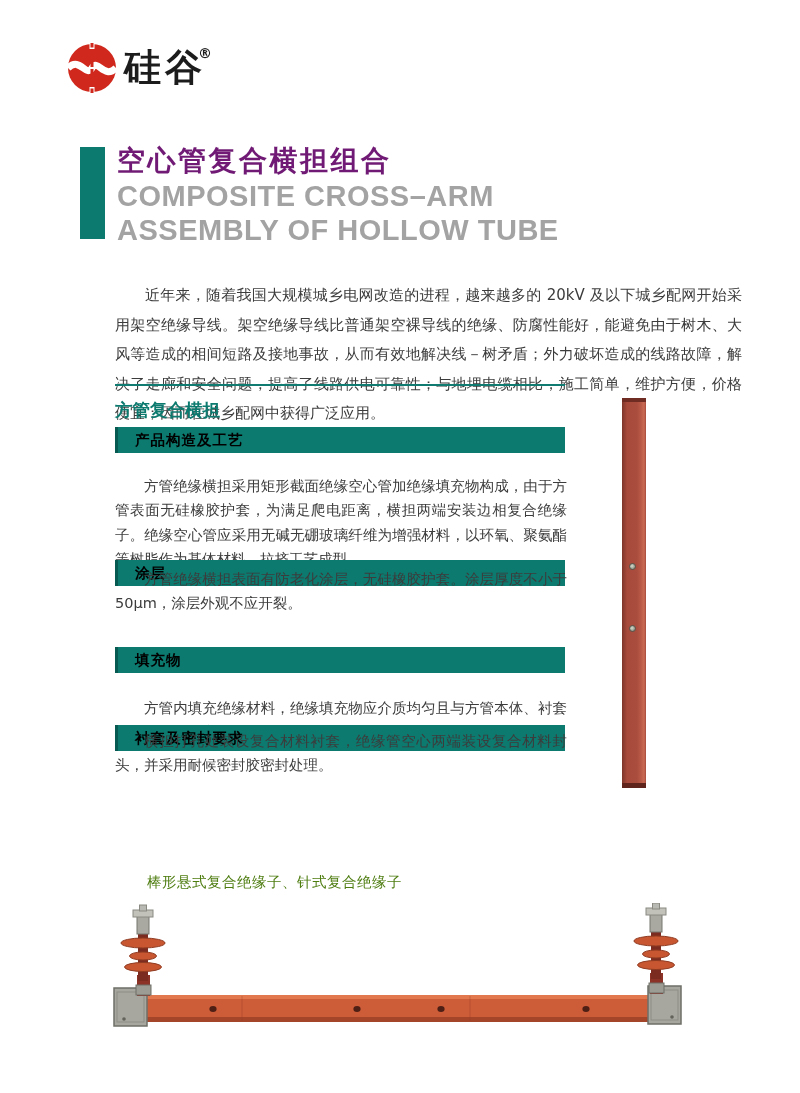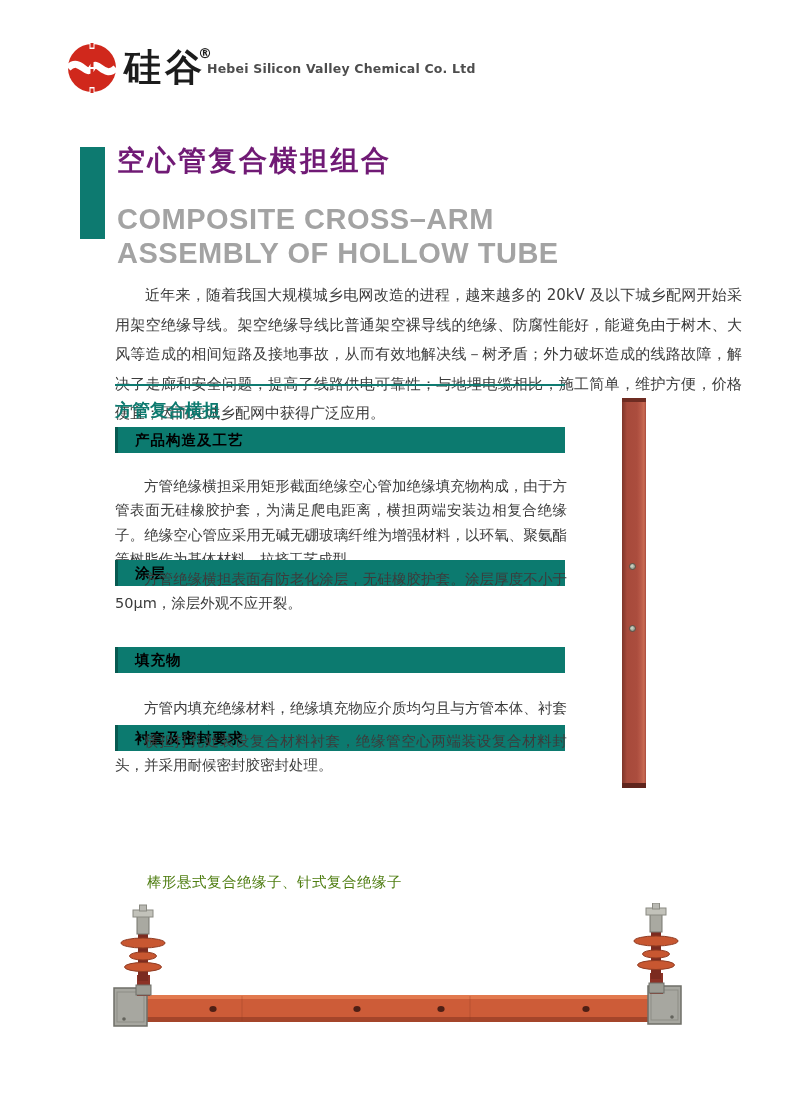--- a/index.html
+++ b/index.html
@@ -12,21 +12,21 @@
   .brand-cn{position:absolute;left:124px;top:48px;font-size:37px;font-weight:900;
     color:#1c1c1c;letter-spacing:4px;line-height:40px;}
   .reg-mark{position:absolute;left:198px;top:45px;font-size:14px;color:#1c1c1c;font-weight:700;}
   .company-en{position:absolute;left:207px;top:61px;font-size:12.5px;color:#4d4d4d;
     font-weight:600;letter-spacing:0.2px;}
   
   .title-bar{position:absolute;left:80px;top:147px;width:25px;height:92px;background:#0d7a70;}
   .title-cn{position:absolute;left:117px;top:142px;font-size:28px;font-weight:800;
     color:#701a75;letter-spacing:2.5px;}
   .title-en{position:absolute;left:117px;top:179px;font-size:29px;font-weight:700;
-    color:#a3a3a3;line-height:34px;letter-spacing:0.5px;font-family:"Liberation Sans",sans-serif;margin-top:23px;}
+    color:#a3a3a3;line-height:34px;letter-spacing:0.5px;font-family:"Liberation Sans",sans-serif;}
   
   .intro{position:absolute;left:115px;top:266px;width:627px;font-size:15px;line-height:29.5px;
     color:#3c3c3c;text-align:justify;text-indent:2em;}
   
   .divider{position:absolute;left:115px;top:384px;width:450px;height:2px;background:#0f7b71;}
   .sec1-title{position:absolute;left:115px;top:398px;font-size:17.5px;font-weight:800;color:#0d7a6f;}
   .sub-bar{position:absolute;left:115px;width:450px;height:26px;background:#0c7a6f;
     border-left:3px solid #075a51;box-sizing:border-box;}
   .sub-bar span{display:block;padding-left:17px;font-size:14.5px;font-weight:700;color:#000000;line-height:26px;letter-spacing:1px;}
   .sub-body{position:absolute;left:115px;width:452px;font-size:14.5px;line-height:24.5px;
@@ -59,21 +59,20 @@
     <path d="M 2 26 C 14 14, 20 36, 26 26 C 32 16, 38 38, 50 26" stroke="#ffffff" stroke-width="7" fill="none"></path>
     <rect x="23.5" y="0" width="5" height="7" fill="#ffffff"></rect>
     <rect x="23.5" y="45" width="5" height="7" fill="#ffffff"></rect>
     <rect x="24.5" y="1" width="3" height="4.5" fill="#d0281c"></rect>
     <rect x="24.5" y="46.5" width="3" height="4.5" fill="#d0281c"></rect>
     <rect x="24.5" y="20" width="3" height="5" fill="#d0281c"></rect>
     <rect x="24.5" y="27" width="3" height="5" fill="#d0281c"></rect>
   </svg>
   <div class="brand-cn">硅谷</div>
   <div class="reg-mark">®</div>
-  <div class="company-en">Hebei Silicon Valley Chemical Co. Ltd</div>
 
   <div class="title-bar"></div>
   <div class="title-cn">空心管复合横担组合</div>
   <div class="title-en">
     <div>COMPOSITE CROSS–ARM</div>
     <div>ASSEMBLY OF HOLLOW TUBE</div>
   </div>
 
   <p class="intro">近年来，随着我国大规模城乡电网改造的进程，越来越多的 20kV 及以下城乡配网开始采用架空绝缘导线。架空绝缘导线比普通架空裸导线的绝缘、防腐性能好，能避免由于树木、大风等造成的相间短路及接地事故，从而有效地解决线－树矛盾；外力破坏造成的线路故障，解决了走廊和安全问题，提高了线路供电可靠性；与地埋电缆相比，施工简单，维护方便，价格便宜；因而在城乡配网中获得广泛应用。</p>
 

